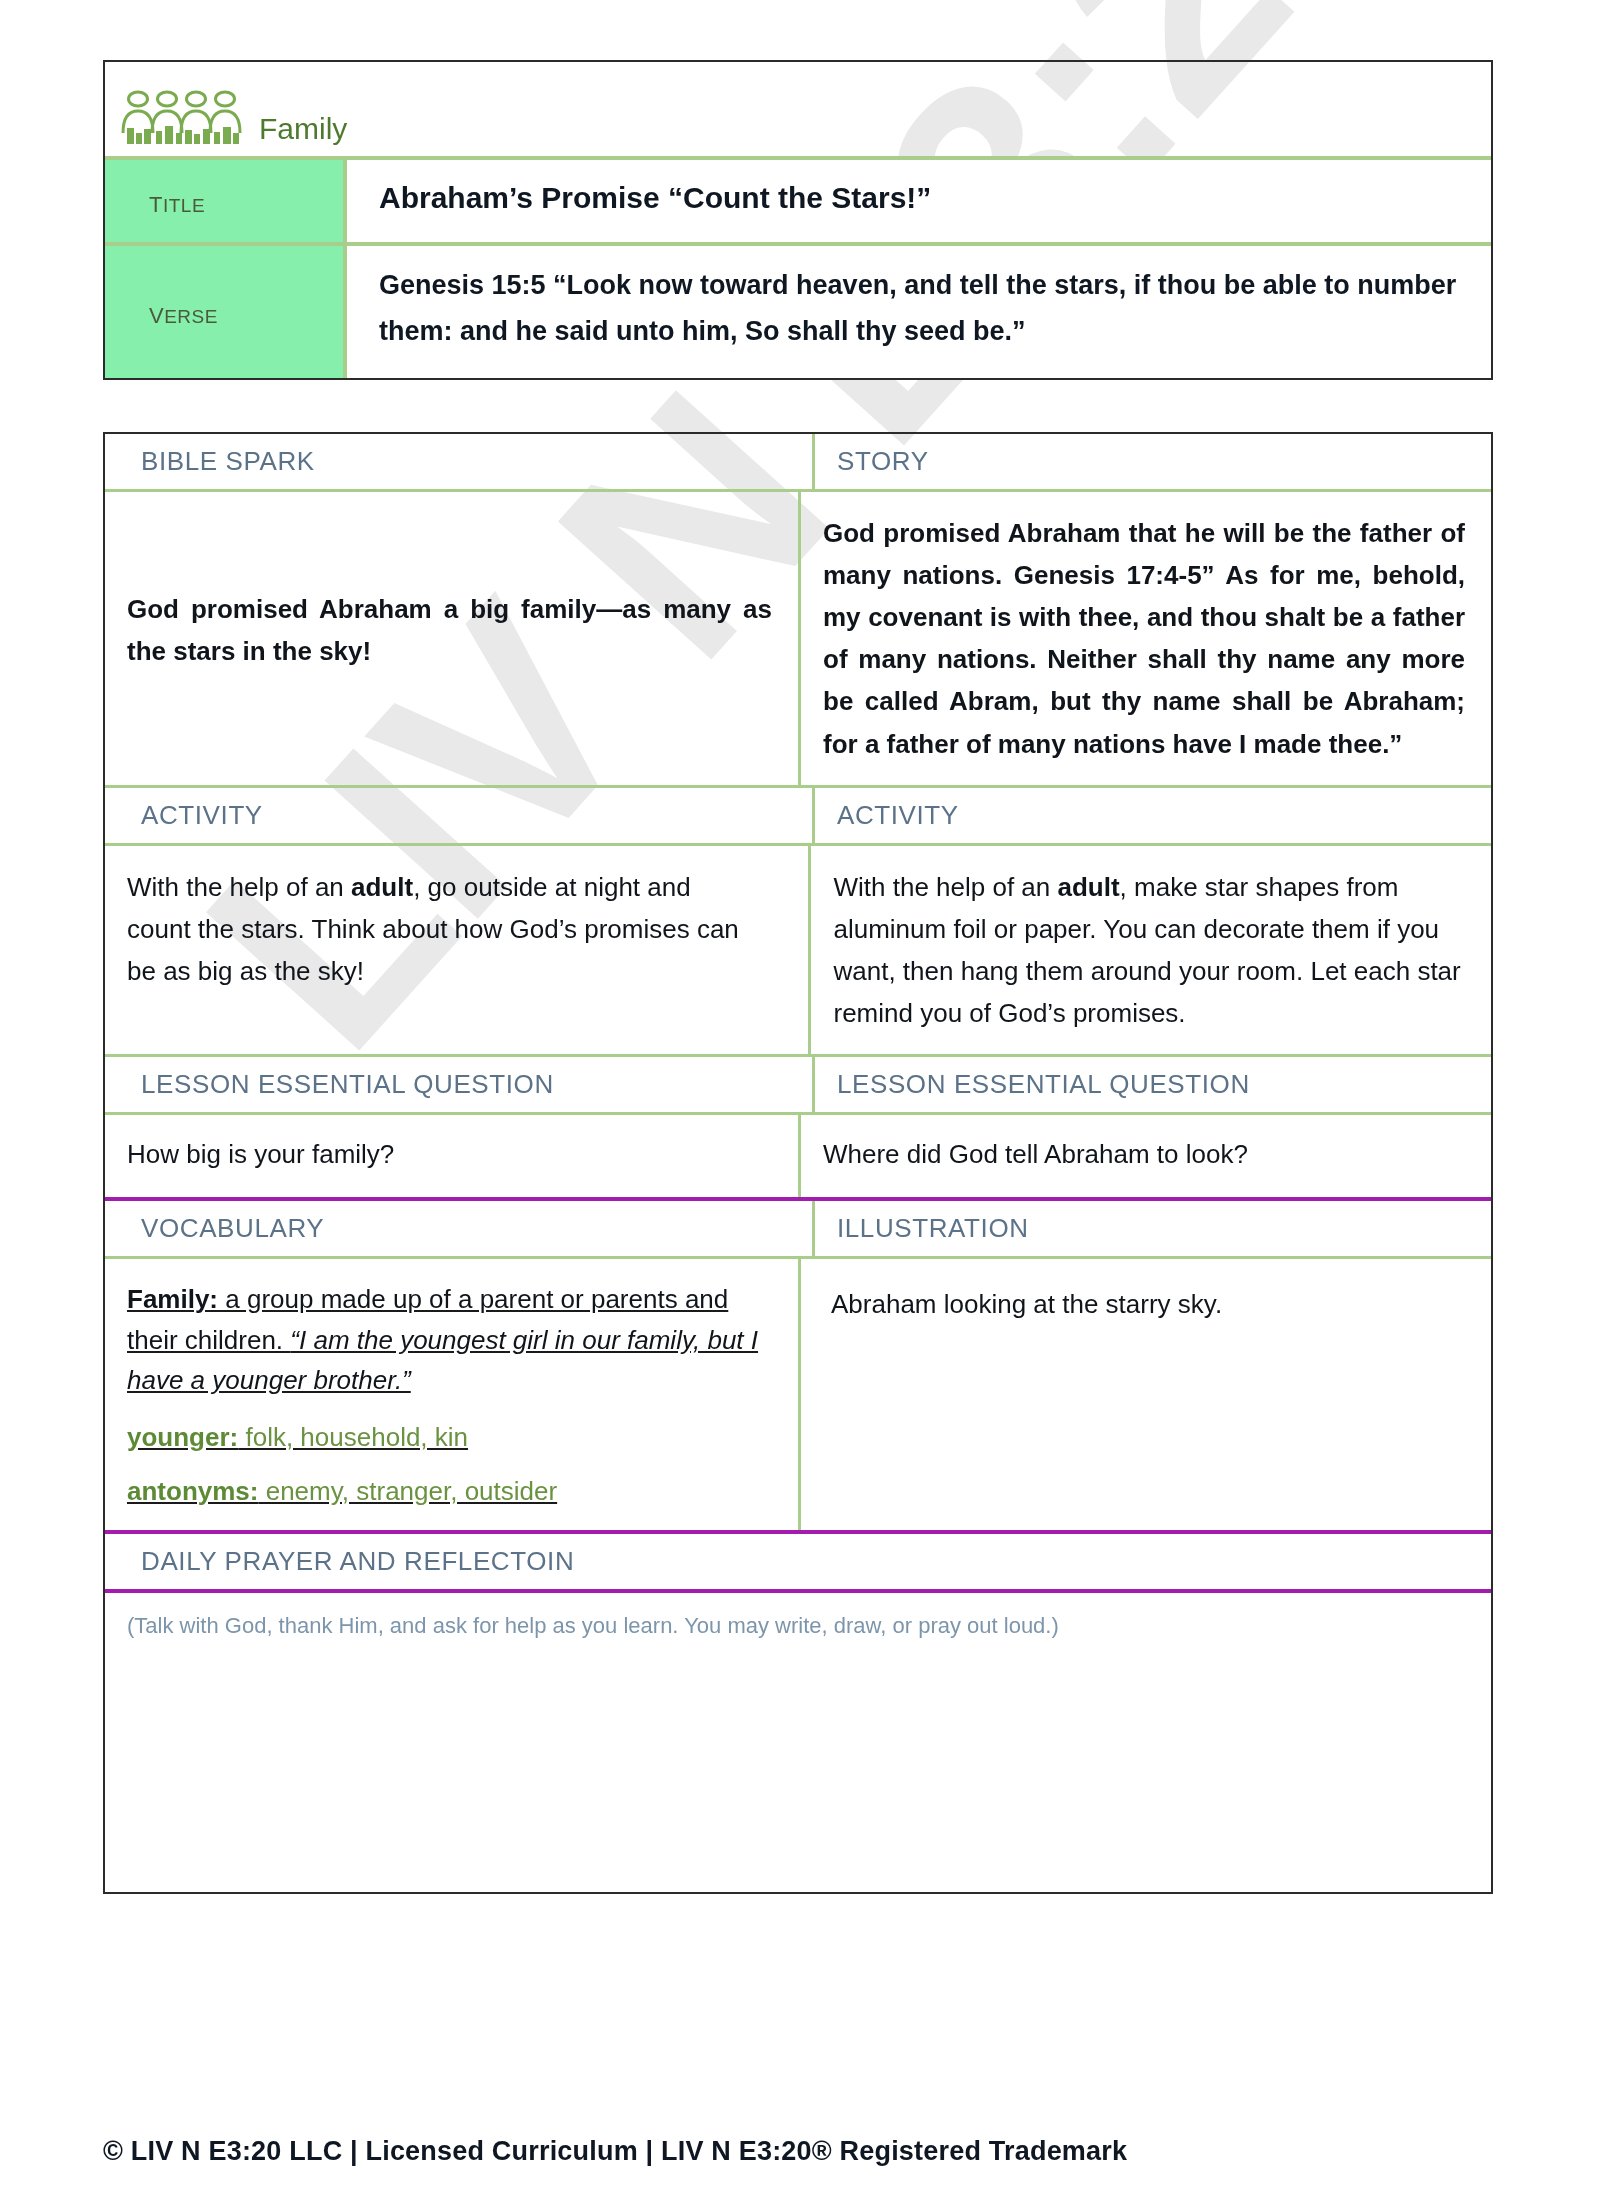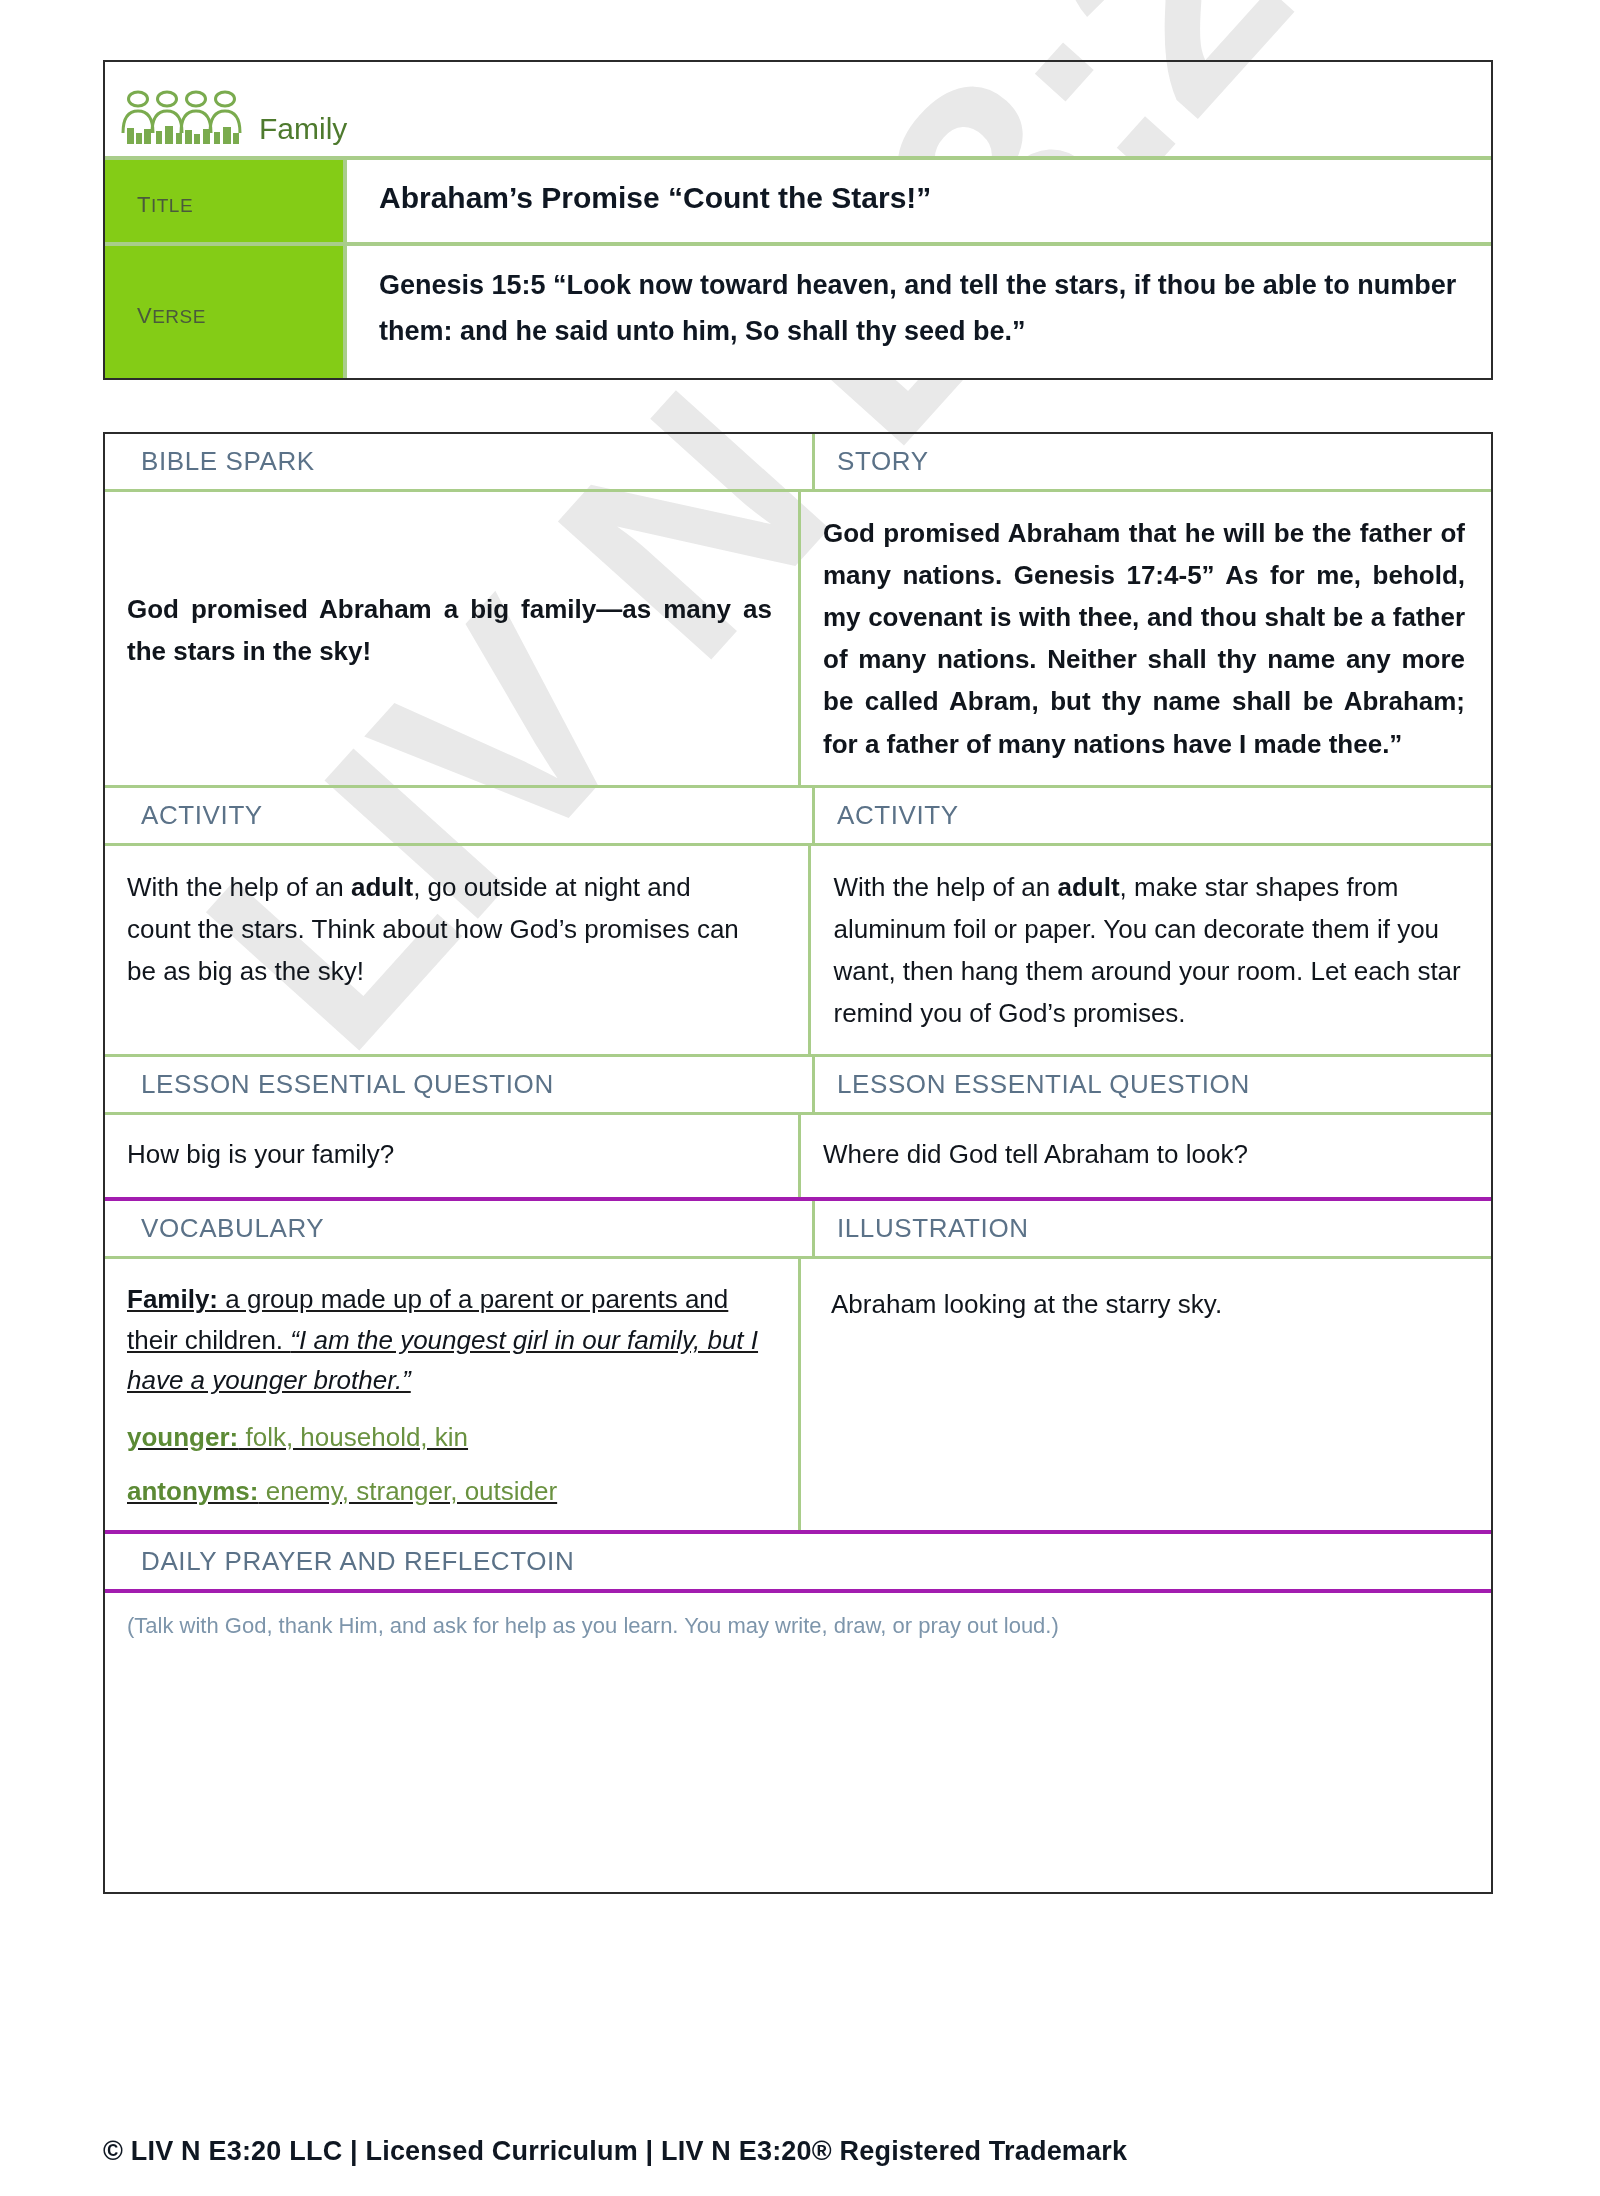--- a/index.html
+++ b/index.html
@@ -82,25 +82,25 @@
     display: flex;
     align-items: stretch;
   }
   .hdr-row + .hdr-row .hdr-label,
   .hdr-row + .hdr-row .hdr-value {
     border-top: 4px solid #a9cd8a;
   }
   .hdr-label {
     width: 238px;
     flex: 0 0 238px;
-    background: #84cc16;
+    background: #86efac;
     box-sizing: border-box;
     display: flex;
     align-items: center;
-    padding-left: 32px;
+    padding-left: 44px;
     color: #4a5a3c;
     font-size: 27px;
     letter-spacing: 0.5px;
   }
   .smallcap {
     font-variant: small-caps;
     text-transform: lowercase;
   }
   .smallcap::first-letter { font-size: 1.18em; }
   .hdr-value {

